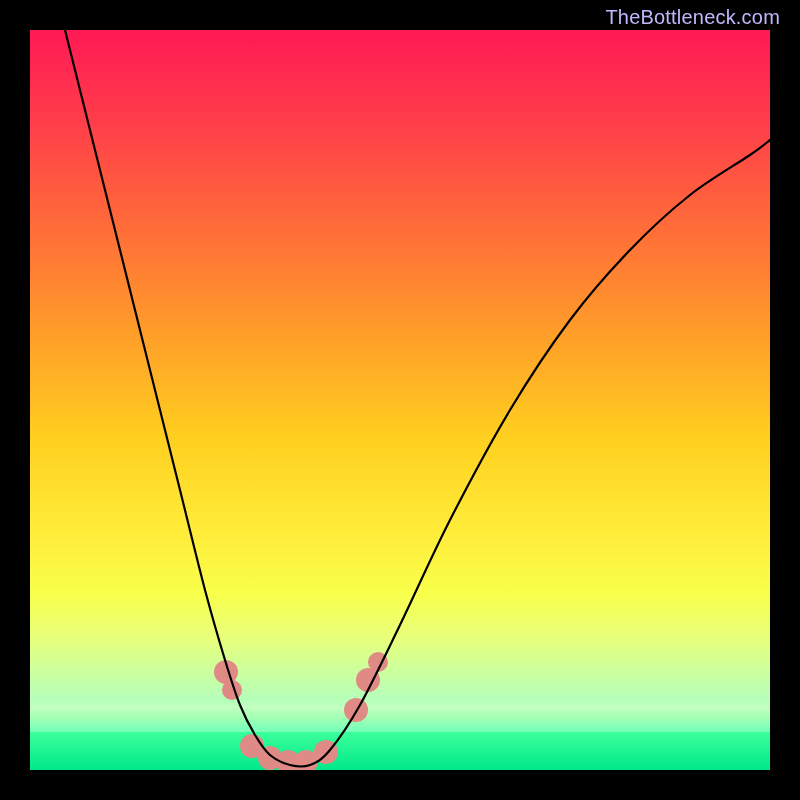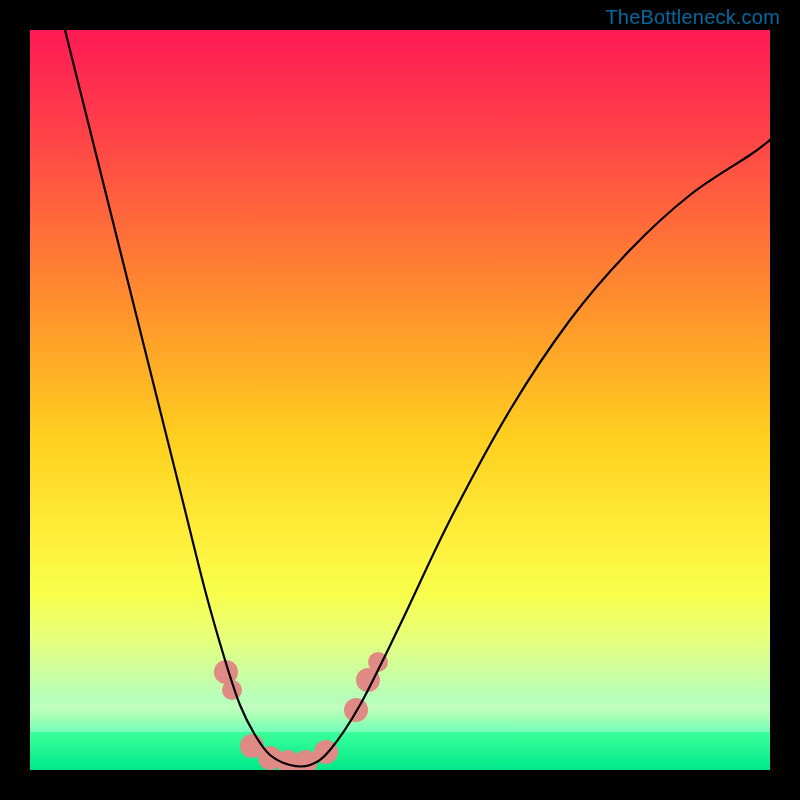--- a/index.html
+++ b/index.html
@@ -52,21 +52,21 @@
     opacity: 0.7;
   }
   svg.curve {
     position: absolute;
     inset: 0;
   }
   .watermark {
     position: absolute;
     top: 6px;
     right: 20px;
-    color: #0369a1;
+    color: #c4b5fd;
     font-size: 20px;
     letter-spacing: 0.2px;
     user-select: none;
   }
 </style>
 </head>
 <body>
 
 <div class="frame">
   <div class="gradient"></div>

